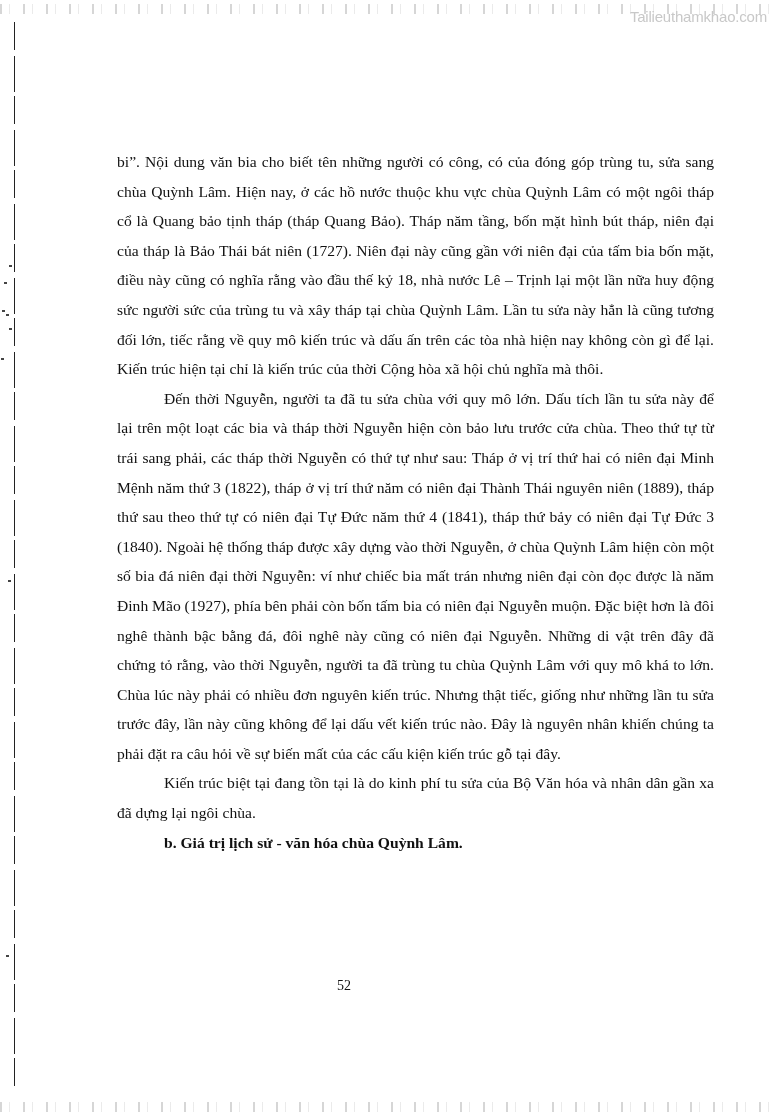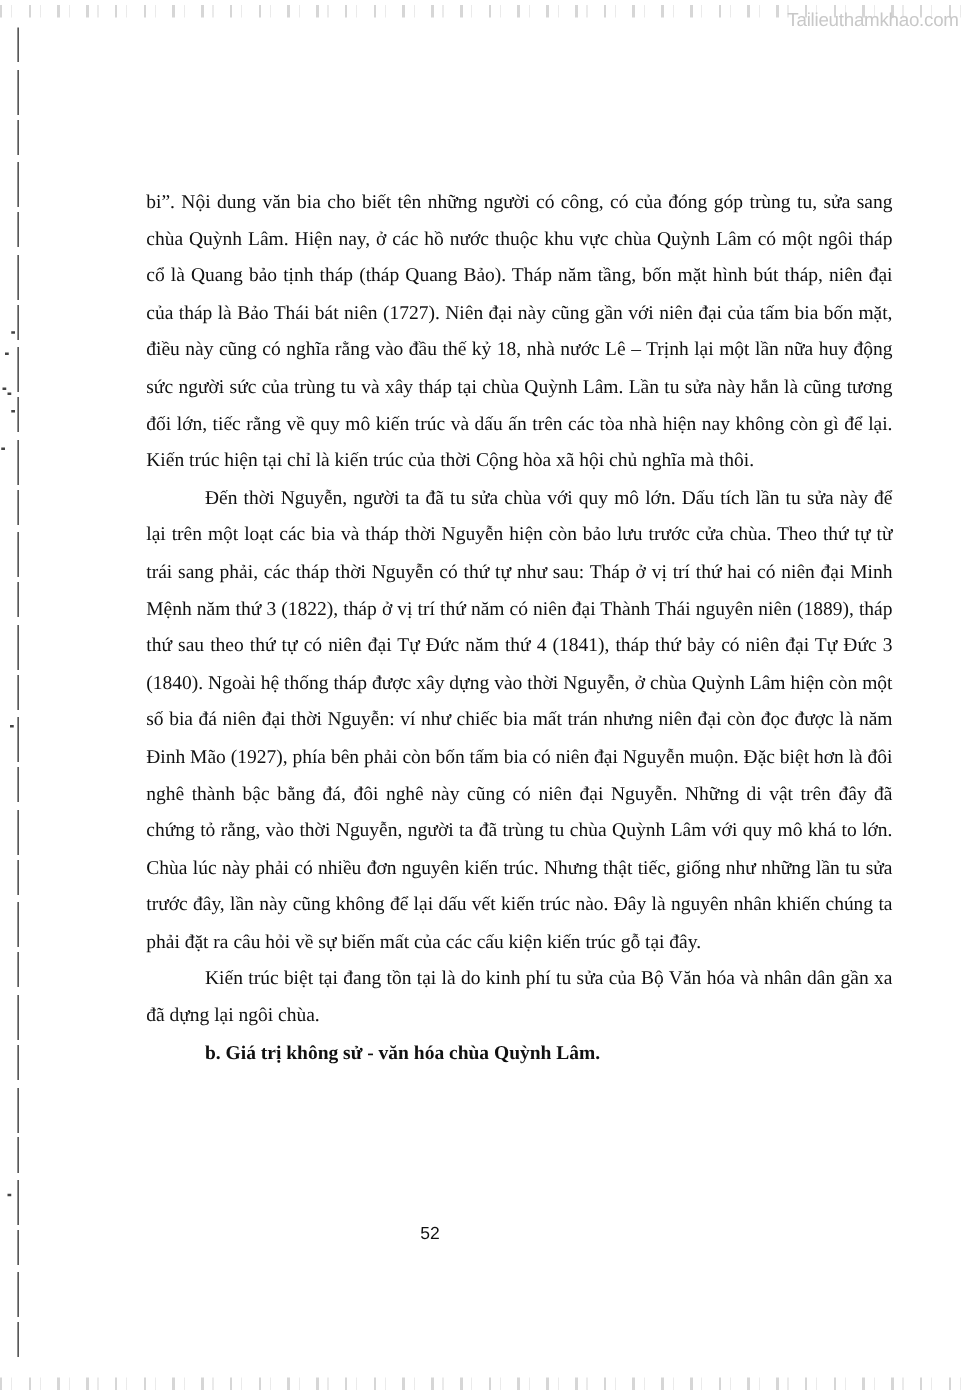--- a/index.html
+++ b/index.html
@@ -34,21 +34,21 @@
       font-size: 15.6px; line-height: 29.6px; text-align: justify; margin-top: 27px;
     }
     .page-body p { margin: 0; }
     .page-body p.indent { text-indent: 47px; }
     .page-body h3 {
       margin: 0; font-size: 15.6px; line-height: 29.6px; font-weight: bold;
       text-indent: 47px;
     }
     .page-number {
       position: absolute; top: 978px; left: 0; width: 688px; text-align: center;
-      font-size: 14px; font-family: Liberation Sans, sans-serif;
+      font-size: 14px; font-family: Liberation Serif, serif;
     }
   </style>
 </head>
 <body>
 
 <div class="scan-noise-top"></div>
 <div class="scan-edge-left"></div>
 <div class="left-marks">
   <span style="left:9px; top:265px;"></span>
   <span style="left:4px; top:282px;"></span>
@@ -60,16 +60,16 @@
   <span style="left:6px; top:955px;"></span>
 </div>
 <div class="scan-noise-bottom"></div>
 
 <div class="watermark">Tailieuthamkhao.com</div>
 
 <div class="page-body">
   <p>bi”. Nội dung văn bia cho biết tên những người có công, có của đóng góp trùng tu, sửa sang chùa Quỳnh Lâm. Hiện nay, ở các hồ nước thuộc khu vực chùa Quỳnh Lâm có một ngôi tháp cổ là Quang bảo tịnh tháp (tháp Quang Bảo). Tháp năm tầng, bốn mặt hình bút tháp, niên đại của tháp là Bảo Thái bát niên (1727). Niên đại này cũng gần với niên đại của tấm bia bốn mặt, điều này cũng có nghĩa rằng vào đầu thế kỷ 18, nhà nước Lê – Trịnh lại một lần nữa huy động sức người sức của trùng tu và xây tháp tại chùa Quỳnh Lâm. Lần tu sửa này hẳn là cũng tương đối lớn, tiếc rằng về quy mô kiến trúc và dấu ấn trên các tòa nhà hiện nay không còn gì để lại. Kiến trúc hiện tại chỉ là kiến trúc của thời Cộng hòa xã hội chủ nghĩa mà thôi.</p>
   <p class="indent">Đến thời Nguyễn, người ta đã tu sửa chùa với quy mô lớn. Dấu tích lần tu sửa này để lại trên một loạt các bia và tháp thời Nguyễn hiện còn bảo lưu trước cửa chùa. Theo thứ tự từ trái sang phải, các tháp thời Nguyễn có thứ tự như sau: Tháp ở vị trí thứ hai có niên đại Minh Mệnh năm thứ 3 (1822), tháp ở vị trí thứ năm có niên đại Thành Thái nguyên niên (1889), tháp thứ sau theo thứ tự có niên đại Tự Đức năm thứ 4 (1841), tháp thứ bảy có niên đại Tự Đức 3 (1840). Ngoài hệ thống tháp được xây dựng vào thời Nguyễn, ở chùa Quỳnh Lâm hiện còn một số bia đá niên đại thời Nguyễn: ví như chiếc bia mất trán nhưng niên đại còn đọc được là năm Đinh Mão (1927), phía bên phải còn bốn tấm bia có niên đại Nguyễn muộn. Đặc biệt hơn là đôi nghê thành bậc bằng đá, đôi nghê này cũng có niên đại Nguyễn. Những di vật trên đây đã chứng tỏ rằng, vào thời Nguyễn, người ta đã trùng tu chùa Quỳnh Lâm với quy mô khá to lớn. Chùa lúc này phải có nhiều đơn nguyên kiến trúc. Nhưng thật tiếc, giống như những lần tu sửa trước đây, lần này cũng không để lại dấu vết kiến trúc nào. Đây là nguyên nhân khiến chúng ta phải đặt ra câu hỏi về sự biến mất của các cấu kiện kiến trúc gỗ tại đây.</p>
   <p class="indent">Kiến trúc biệt tại đang tồn tại là do kinh phí tu sửa của Bộ Văn hóa và nhân dân gần xa đã dựng lại ngôi chùa.</p>
-  <h3>b. Giá trị không sử - văn hóa chùa Quỳnh Lâm.</h3>
+  <h3>b. Giá trị lịch sử - văn hóa chùa Quỳnh Lâm.</h3>
 </div>
 
 <div class="page-number">52</div>
 
 </body></html>

